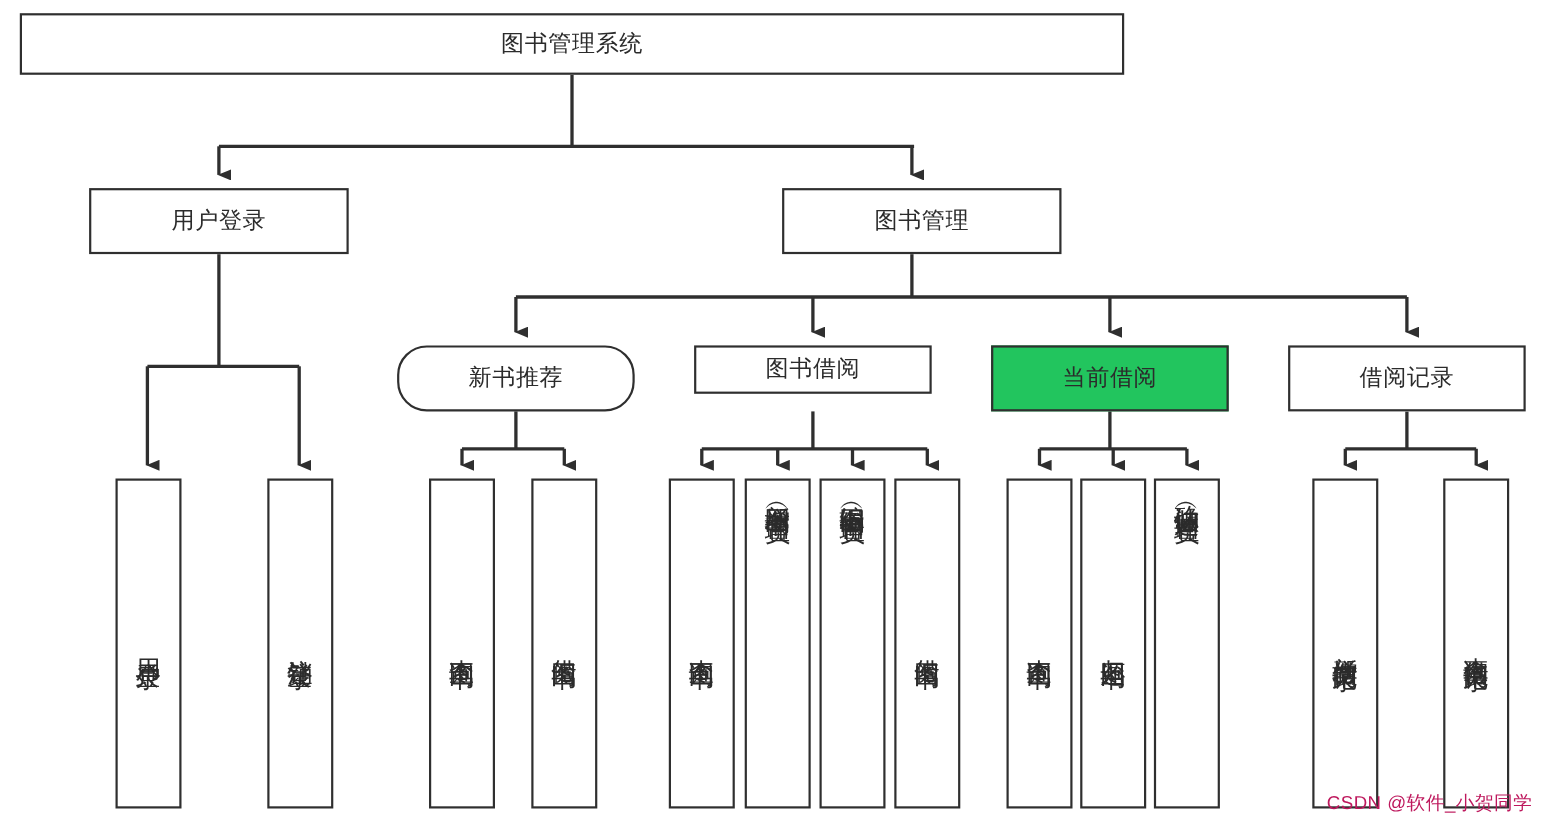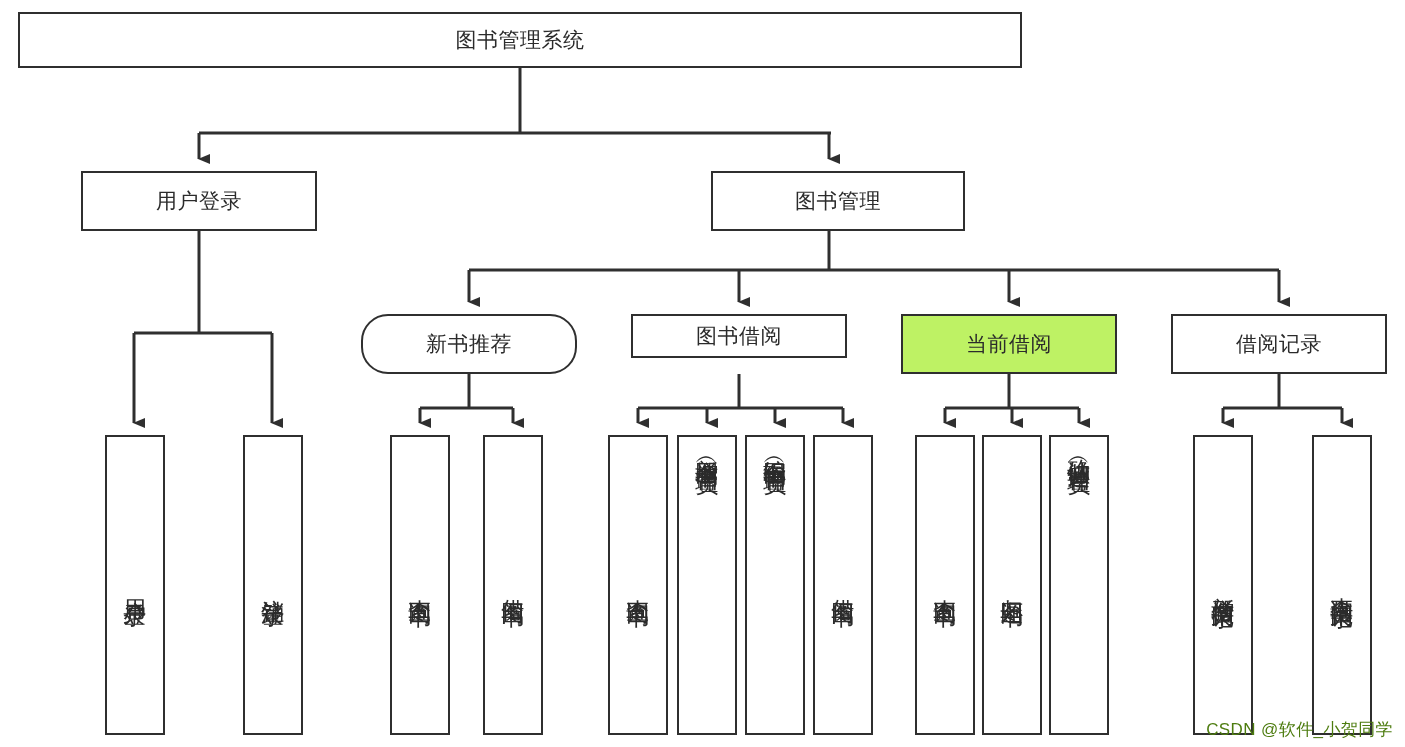--- a/index.html
+++ b/index.html
@@ -135,21 +135,21 @@
   <div class="node" id="n-l2-1" style="left: 711px; top: 171px; width: 254px; height: 60px; border-color: rgb(47, 47, 47); background: rgb(255, 255, 255);">
     <span class="label" style="color: rgb(43, 43, 43);">图书管理</span>
   </div>
 
   <div class="node" id="n-l3-0" style="left: 361px; top: 314px; width: 216px; height: 60px; border-color: rgb(47, 47, 47); background: rgb(255, 255, 255); border-radius: 27px;">
     <span class="label" style="color: rgb(43, 43, 43);">新书推荐</span>
   </div>
   <div class="node" id="n-l3-1" style="left: 631px; top: 314px; width: 216px; height: 44px; border-color: rgb(47, 47, 47); background: rgb(255, 255, 255);">
     <span class="label" style="color: rgb(43, 43, 43);">图书借阅</span>
   </div>
-  <div class="node" id="n-l3-2" style="left: 901px; top: 314px; width: 216px; height: 60px; border-color: rgb(47, 47, 47); background: #bef264;">
+  <div class="node" id="n-l3-2" style="left: 901px; top: 314px; width: 216px; height: 60px; border-color: rgb(47, 47, 47); background: #22c55e;">
     <span class="label" style="color: rgb(43, 43, 43);">当前借阅</span>
   </div>
   <div class="node" id="n-l3-3" style="left: 1171px; top: 314px; width: 216px; height: 60px; border-color: rgb(47, 47, 47); background: rgb(255, 255, 255);">
     <span class="label" style="color: rgb(43, 43, 43);">借阅记录</span>
   </div>
 
   <div class="node vertical centered" id="n-leaf-0" style="left: 105px; top: 435px; width: 60px; height: 300px; border-color: rgb(47, 47, 47); background: rgb(255, 255, 255);">
     <span class="label" style="color: rgb(43, 43, 43);">用户登录</span>
   </div>
   <div class="node vertical centered" id="n-leaf-1" style="left: 243px; top: 435px; width: 60px; height: 300px; border-color: rgb(47, 47, 47); background: rgb(255, 255, 255);">
@@ -182,15 +182,15 @@
   <div class="node vertical" id="n-leaf-10" style="left: 1049px; top: 435px; width: 60px; height: 300px; border-color: rgb(47, 47, 47); background: rgb(255, 255, 255);">
     <span class="label" style="color: rgb(43, 43, 43);">确认归还（管理员）</span>
   </div>
   <div class="node vertical centered" id="n-leaf-11" style="left: 1193px; top: 435px; width: 60px; height: 300px; border-color: rgb(47, 47, 47); background: rgb(255, 255, 255);">
     <span class="label" style="color: rgb(43, 43, 43);">新增借阅记录</span>
   </div>
   <div class="node vertical centered" id="n-leaf-12" style="left: 1312px; top: 435px; width: 60px; height: 300px; border-color: rgb(47, 47, 47); background: rgb(255, 255, 255);">
     <span class="label" style="color: rgb(43, 43, 43);">查询借阅记录</span>
   </div>
 
-  <div id="watermark" style="color: #4d7c0f;">CSDN @软件_小贺同学</div>
+  <div id="watermark" style="color: #be185d;">CSDN @软件_小贺同学</div>
 
 </div>
 
 </body></html>

